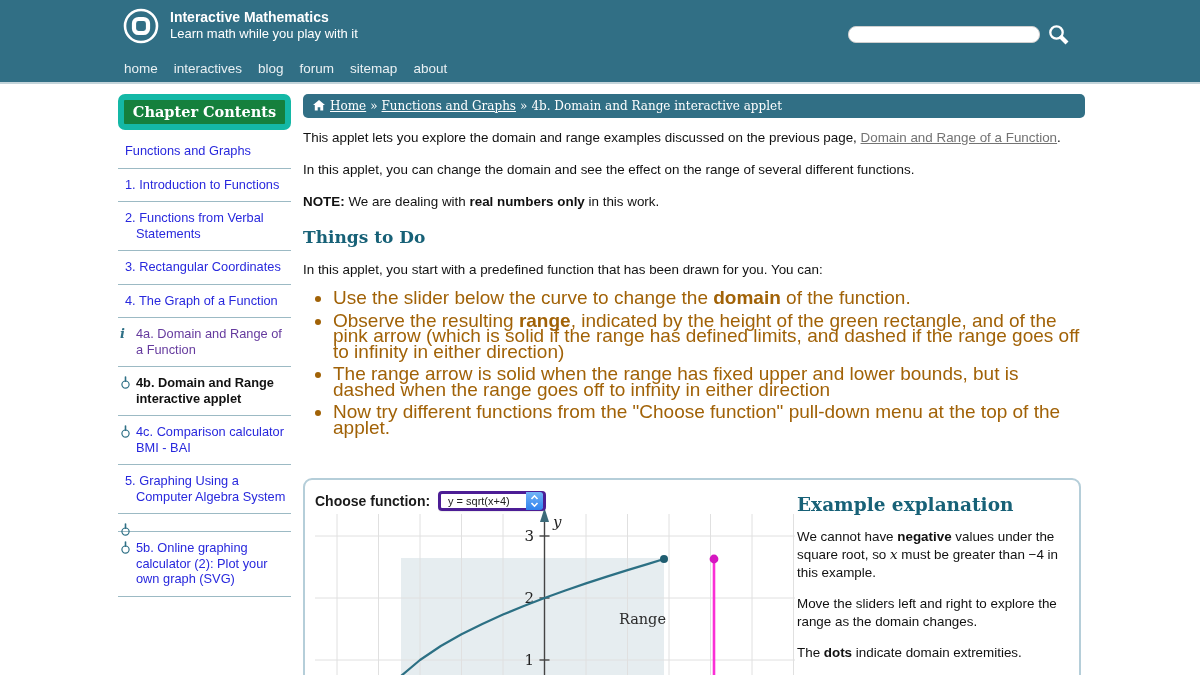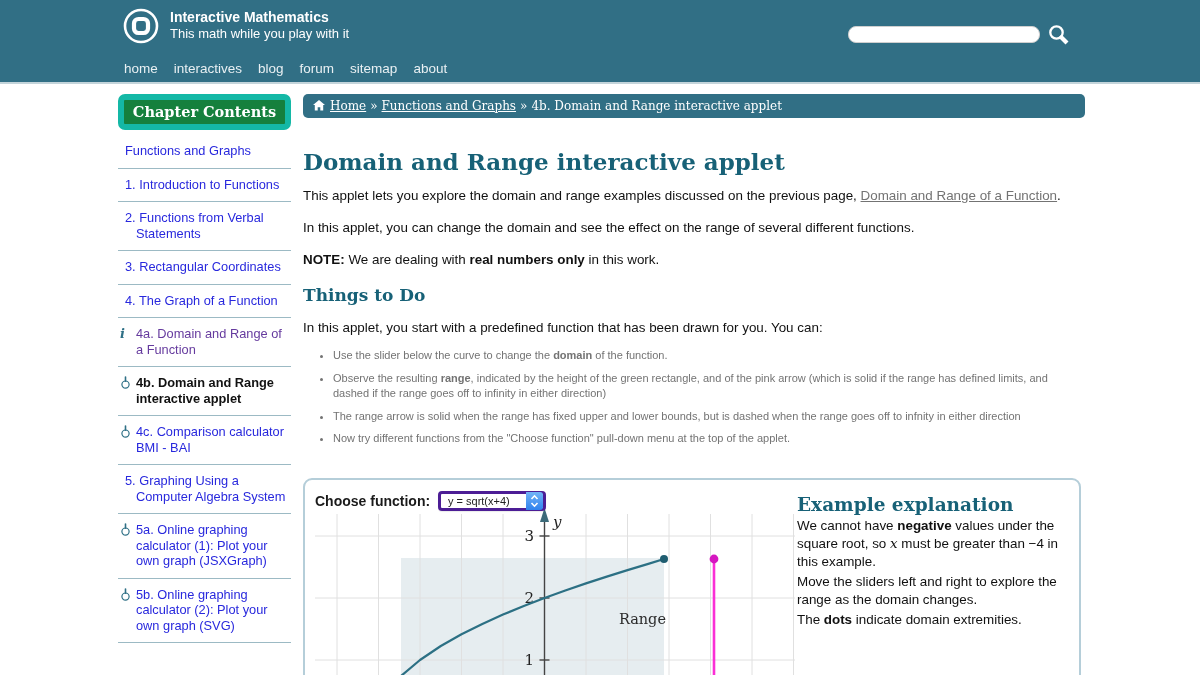--- a/index.html
+++ b/index.html
@@ -45,49 +45,49 @@
   
   .main { position:absolute; left:303px; top:118px; width:782px; }
   h1.page-title { margin-top:30px; font-family:"DejaVu Serif", serif; font-size:23px;
     line-height:28px; color:#176177; }
   .main p { margin-top:10px; font-size:13.4px; line-height:19px; color:#111; }
   .main p.sp { margin-top:13px; }
   .main a.content-link { color:#737373; text-decoration:underline; cursor:pointer; }
   h2.things { margin-top:16px; font-family:"DejaVu Serif", serif; font-size:17px;
     line-height:20px; color:#176177; }
   .main ul { margin-top:11px; padding-left:30px; }
-  .main ul li { font-size:11px; line-height:15.5px; margin-bottom:7px; color:#737373; }
+  .main ul li { font-size:19px; line-height:15.5px; margin-bottom:7px; color:#a16207; }
   
   .applet-box { position:absolute; left:303px; top:478px; width:778px; height:240px;
     border:2px solid #b5ced9; border-radius:9px; background:#fff; overflow:hidden; }
   .choose-label { position:absolute; left:10px; top:13px; font-size:14px; font-weight:bold; z-index:3; }
   .fn-select { position:absolute; left:133px; top:11px; width:108px; height:20px;
     border:3px solid #4c1d95; border-radius:4px; background:#fff; display:flex;
     align-items:center; cursor:pointer; z-index:3; box-shadow:0 1px 1px rgba(0,0,0,.08); }
   .fn-select .fn-text { flex:1; font-size:11px; padding-left:7px; color:#222; }
   .fn-select .stepper { width:17px; height:18px; border-radius:0 3px 3px 0;
     background:linear-gradient(#72b4f6,#2f82ee); display:flex; align-items:center; justify-content:center; }
   .graph-svg { position:absolute; left:-2px; top:-2px; z-index:1; }
   .explain { position:absolute; left:492px; top:14px; width:280px; z-index:2; }
   .explain h3 { font-family:"DejaVu Serif", serif; font-size:18.5px; color:#176177; }
-  .explain p { margin-top:2px; font-size:13.4px; line-height:18px; color:#111; }
+  .explain p { margin-top:13px; font-size:13.4px; line-height:18px; color:#111; }
   .explain i { font-family:"DejaVu Serif", serif; }
 </style>
 </head>
 <body>
 
 <div id="stage">
 
   <div class="header">
     <svg class="logo" viewBox="0 0 38 38">
       <circle cx="19" cy="19" r="16" fill="none" stroke="#fff" stroke-width="2.6"></circle>
       <rect x="12" y="12" width="14" height="14" rx="4.5" fill="none" stroke="#fff" stroke-width="4.2"></rect>
     </svg>
     <div class="site-title">Interactive Mathematics</div>
-    <div class="tagline">This math while you play with it</div>
+    <div class="tagline">Learn math while you play with it</div>
     <div class="nav">
       <span>home</span>
       <span>interactives</span>
       <span>blog</span>
       <span>forum</span>
       <span>sitemap</span>
       <span>about</span>
     </div>
     <input class="search-input" type="text" value="" style="">
     <svg class="search-icon" viewBox="0 0 26 26">
@@ -124,38 +124,37 @@
           <line x1="5.5" y1="1" x2="5.5" y2="5.2" stroke="#2f7086" stroke-width="1.6" stroke-linecap="round"></line>
         </svg>
         <a>4c. Comparison calculator BMI - BAI</a></li>
       <li>
         <a>5. Graphing Using a Computer Algebra System</a></li>
       <li class="icon-item">
         <svg class="side-icon" viewBox="0 0 11 14">
           <circle cx="5.5" cy="8.6" r="3.6" fill="none" stroke="#2f7086" stroke-width="1.2"></circle>
           <line x1="5.5" y1="1" x2="5.5" y2="5.2" stroke="#2f7086" stroke-width="1.6" stroke-linecap="round"></line>
         </svg>
-        <a>5a. Online graphing calculator (1): Plot your own graph (JSXGraph)</a></li>
+        </li>
       <li class="icon-item">
         <svg class="side-icon" viewBox="0 0 11 14">
           <circle cx="5.5" cy="8.6" r="3.6" fill="none" stroke="#2f7086" stroke-width="1.2"></circle>
           <line x1="5.5" y1="1" x2="5.5" y2="5.2" stroke="#2f7086" stroke-width="1.6" stroke-linecap="round"></line>
         </svg>
         <a>5b. Online graphing calculator (2): Plot your own graph (SVG)</a></li>
     </ul>
   </div>
 
   <div class="breadcrumb">
     <svg class="bc-home-icon" width="12" height="11" viewBox="0 0 12 11">
       <path d="M6 0 L12 5 H10.2 V10.5 H7.3 V7.2 H4.7 V10.5 H1.8 V5 H0 Z" fill="#fff"></path>
     </svg><a>Home</a><span class="sep">»</span><a>Functions and Graphs</a><span class="sep">»</span><span>4b. Domain and Range interactive applet</span>
   </div>
 
   <div class="main">
-    <h1 class="page-title">Domain and Range interactive applet</h1>
     <p><span>This applet lets you explore the domain and range examples discussed on the previous page, </span><a class="content-link">Domain and Range of a Function</a><span>.</span></p>
     <p class="sp">In this applet, you can change the domain and see the effect on the range of several different functions.</p>
     <p class="sp"><b>NOTE:</b><span> We are dealing with </span><b>real numbers only</b><span> in this work.</span></p>
     <h2 class="things">Things to Do</h2>
     <p class="sp">In this applet, you start with a predefined function that has been drawn for you. You can:</p>
     <ul>
       <li><span>Use the slider below the curve to change the </span><b>domain</b><span> of the function.</span></li>
       <li><span>Observe the resulting </span><b>range</b><span>, indicated by the height of the green rectangle, and of the pink arrow (which is solid if the range has defined limits, and dashed if the range goes off to infinity in either direction)</span></li>
       <li><span>The range arrow is solid when the range has fixed upper and lower bounds, but is dashed when the range goes off to infnity in either direction</span></li>
       <li><span>Now try different functions from the "Choose function" pull-down menu at the top of the applet.</span></li>

